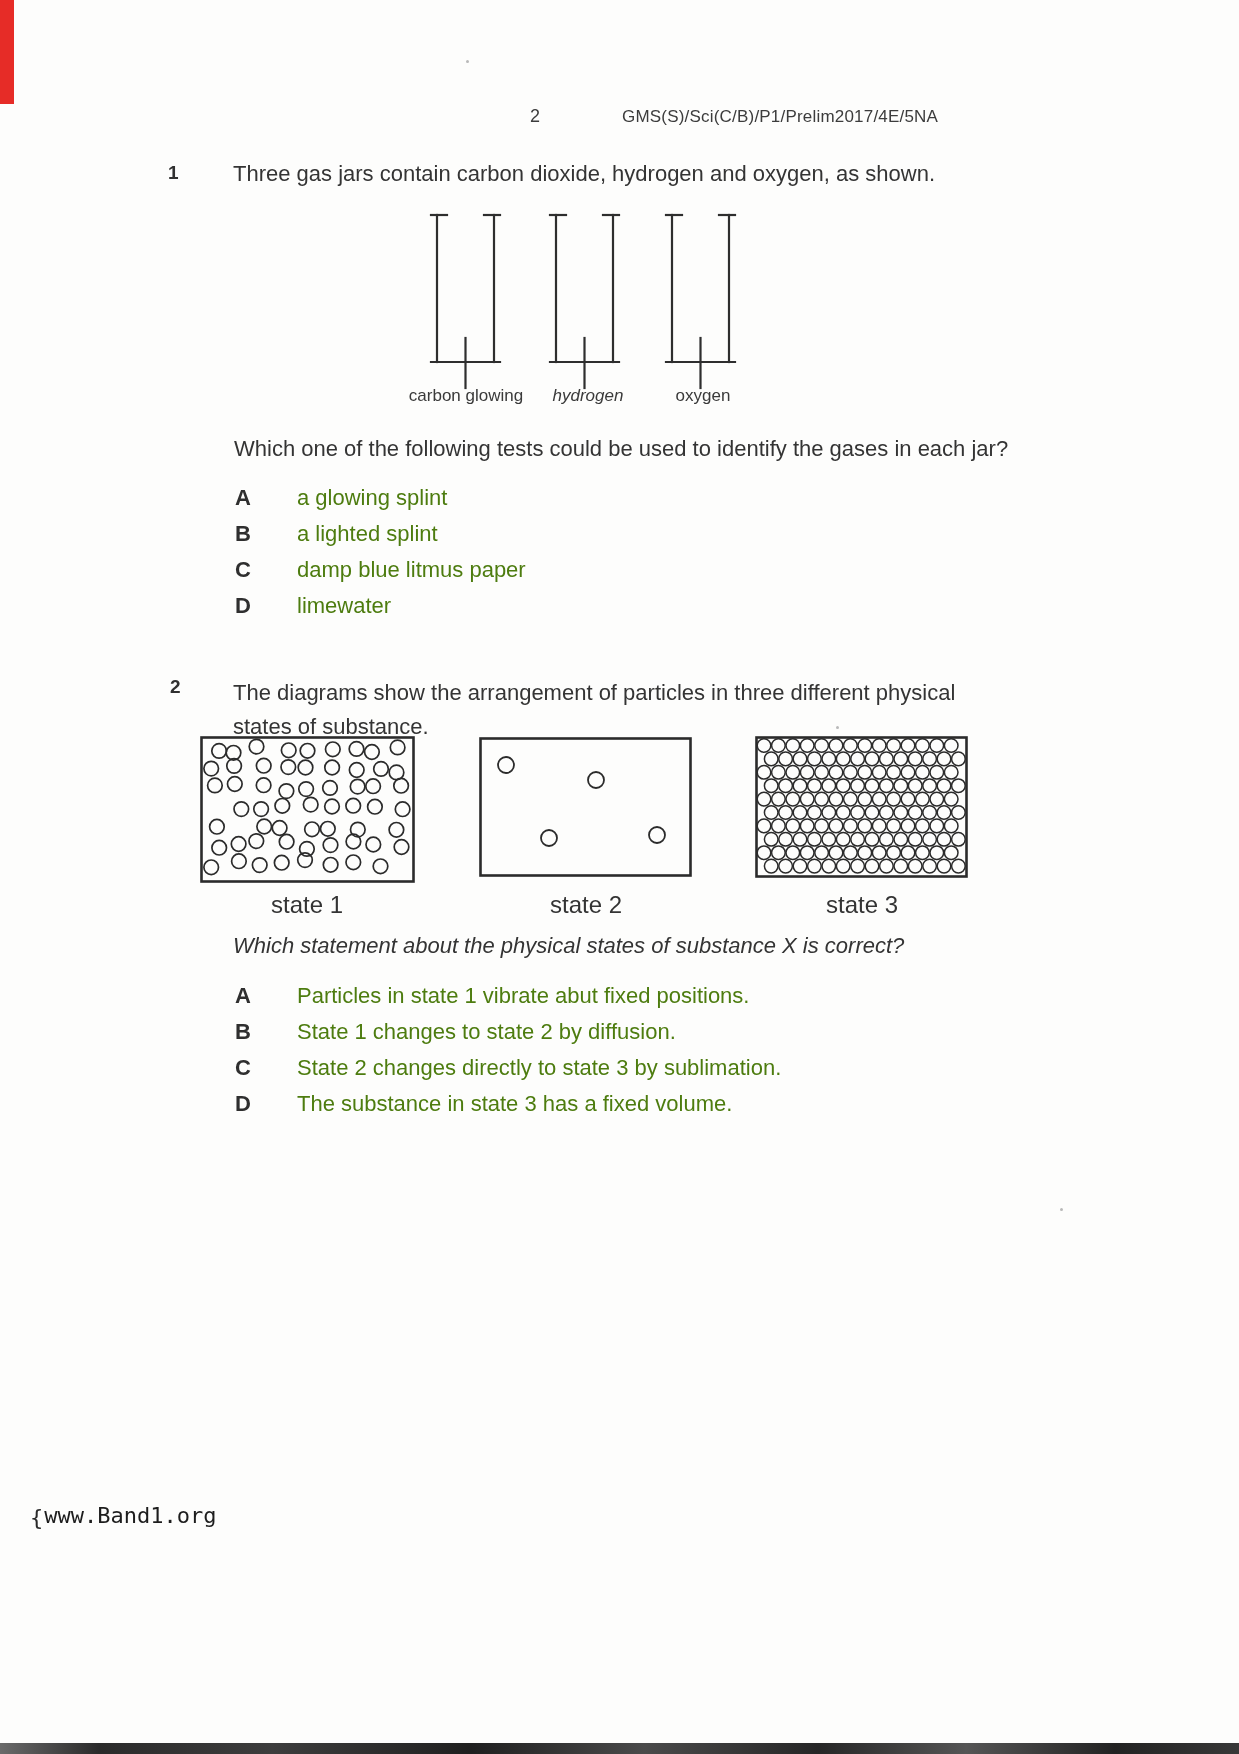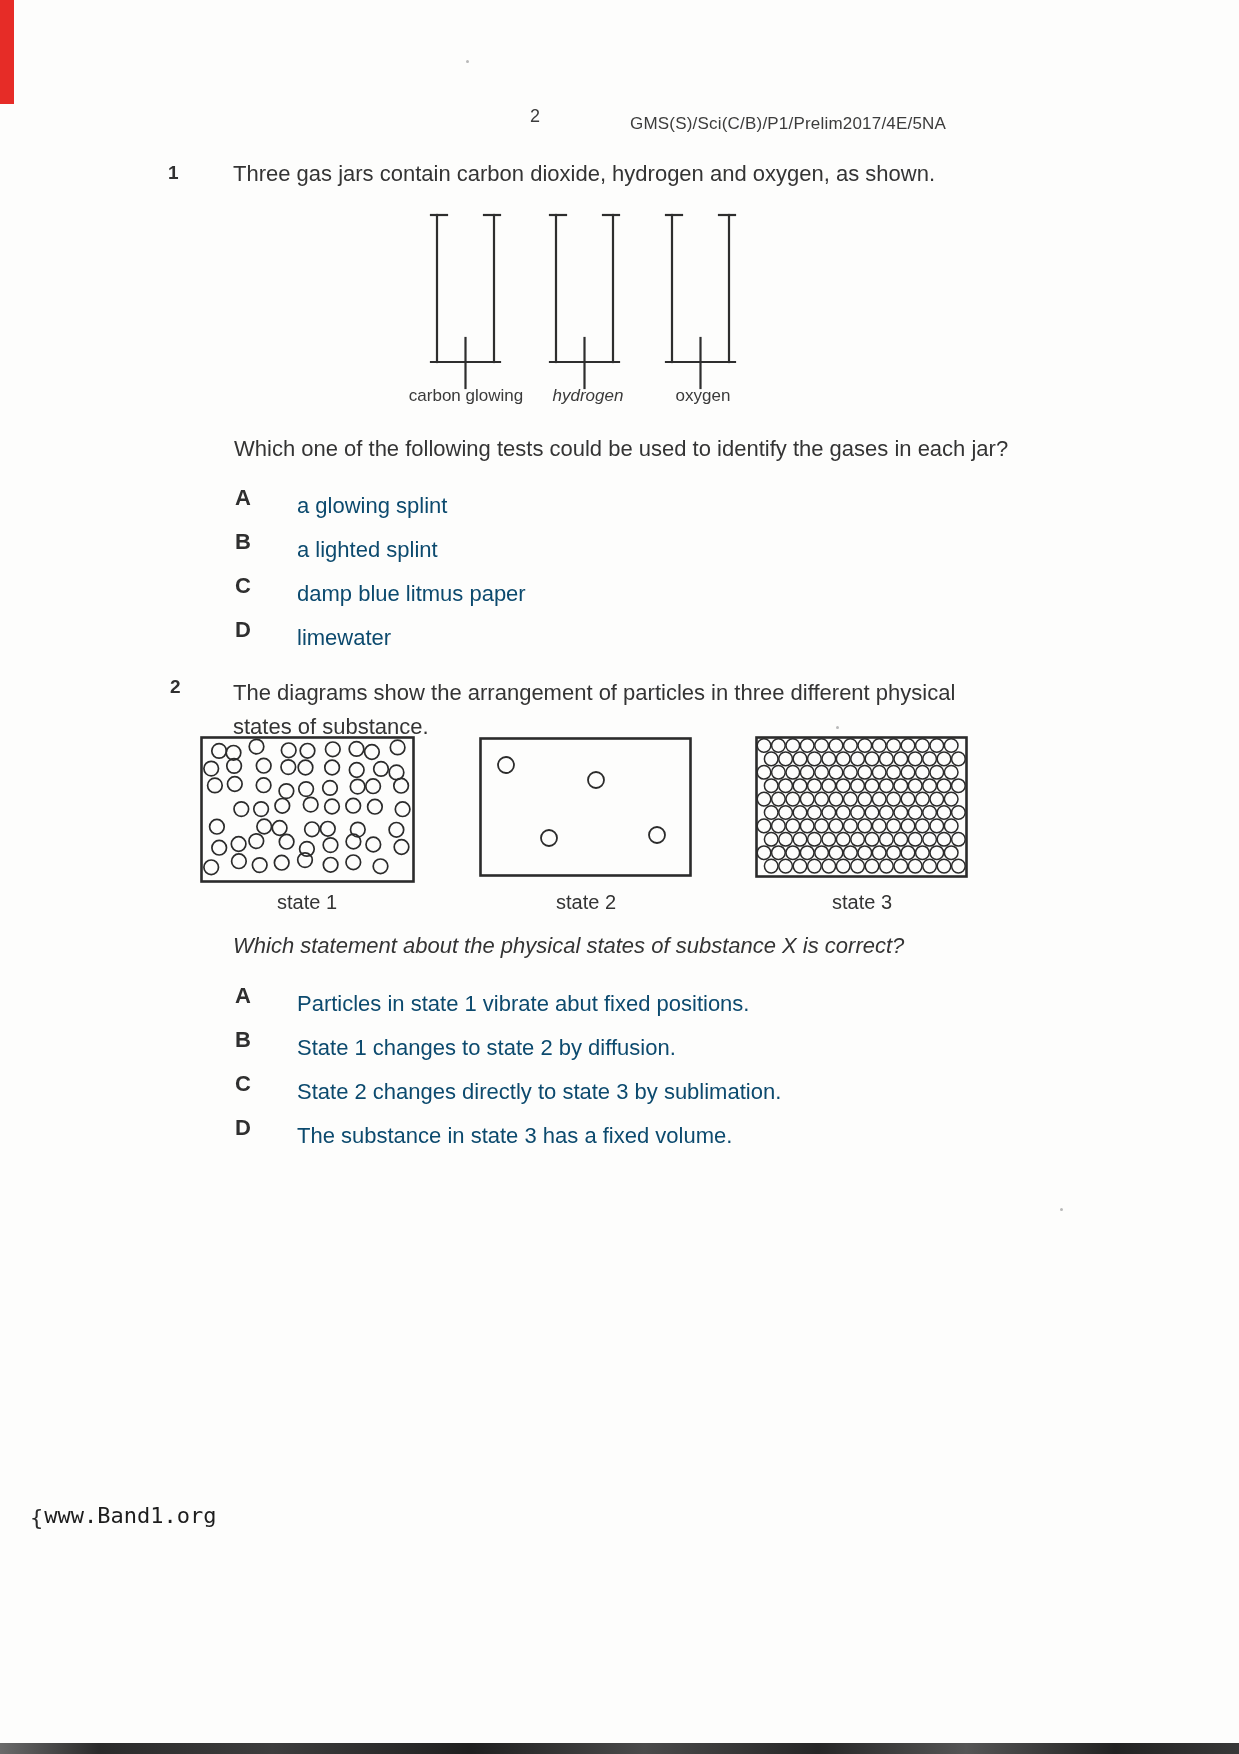--- a/index.html
+++ b/index.html
@@ -10,31 +10,31 @@
     background:#fdfdfc;
     font-family:"Liberation Sans", sans-serif;
     color:#363636;
     overflow:hidden;
   }
   .abs{position:absolute;}
   .txt{font-size:22px;line-height:24px;}
   .center{text-align:center;}
   .red-strip{left:0;top:0;width:14px;height:104px;background:#e62c27;}
   .page-num{left:530px;top:106px;font-size:18px;color:#3c3c3c;}
-  .header-ref{left:622px;top:114px;font-size:17px;letter-spacing:.2px;color:#3c3c3c;margin-left:8px;}
+  .header-ref{left:622px;top:107px;font-size:17px;letter-spacing:.2px;color:#3c3c3c;}
   .q-num{font-size:19px;font-weight:bold;color:#303030;}
   .stem{width:760px;color:#343434;}
   .question-line{color:#343434;}
   .options{display:block;}
   .opt-row{display:flex;margin-bottom:13px;line-height:23px;}
   .opt-letter{width:62px;font-weight:bold;flex:0 0 62px;color:#2f2f2f;}
-  .opt-text{color:#0c4a6e;margin-top:8px;}
+  .opt-text{color:#4d7c0f;}
   svg{display:block;}
   .diagram-label{font-size:17px;color:#3a3a3a;}
-  .state-label{font-size:20px;color:#343434;}
+  .state-label{font-size:24px;color:#343434;}
   .footer{left:30px;top:1503px;font-family:"DejaVu Sans Mono", monospace;font-size:22px;color:#1d1d1d;}
   .footer .mark{display:inline-block;transform:translateY(2px);margin-right:1px;color:#2a2a2a;}
   .bottom-bar{
     left:0;top:1743px;width:1239px;height:11px;
     background:linear-gradient(90deg,#6a6a6a 0%,#2a2a2a 8%,#3d3d3d 22%,#1f1f1f 38%,#4a4a4a 52%,#262626 66%,#555 78%,#222 90%,#383838 100%);
   }
   .speckle{width:3px;height:3px;border-radius:50%;background:#b9b9b9;}
 </style>
 </head>
 <body>

